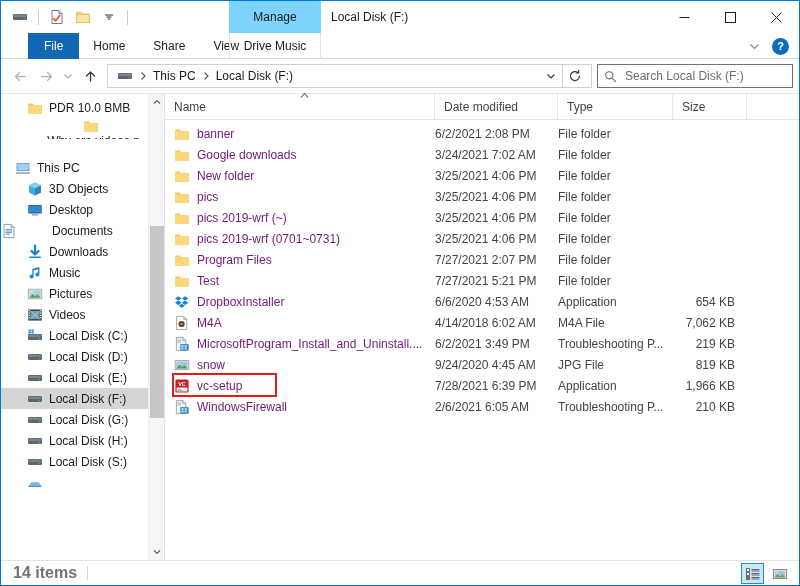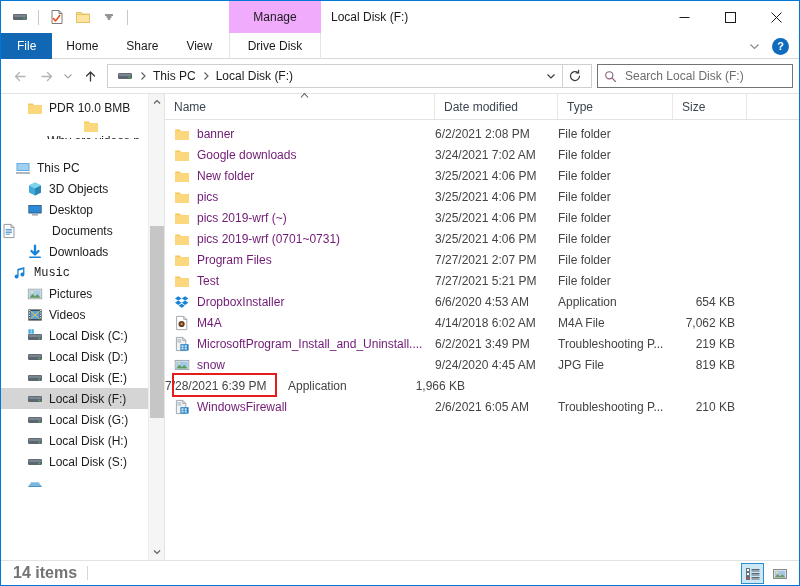--- a/index.html
+++ b/index.html
@@ -29,21 +29,21 @@
   }
   .qat { display: flex; align-items: center; padding-left: 8px; gap: 4px; height: 32px; }
   .qat-btn {
     width: 22px; height: 22px;
     display: flex; align-items: center; justify-content: center;
   }
   .qat-sep { width: 1px; height: 15px; background: #c8c8c8; margin: 0 3px; }
   .contextual-tab-group {
     position: absolute; left: 228px; top: 0;
     width: 92px; height: 32px;
-    background: #f0abfc;
+    background: #7dd3fc;
     display: flex; align-items: center; justify-content: center;
     font-size: 12px; color: #1b1b1b;
   }
   .win-title {
     position: absolute; left: 330px; top: 0; height: 32px;
     display: flex; align-items: center;
     font-size: 12px; color: #1b1b1b;
   }
   .win-ctrls {
     position: absolute; right: 0; top: 0; height: 32px;
@@ -64,20 +64,21 @@
   }
   .tab {
     display: flex; align-items: center; justify-content: center;
     padding: 0 14px; height: 26px;
     font-size: 12px; color: #1b1b1b;
     cursor: default;
   }
   .tab.file {
     background: #1267b5; color: #ffffff;
     padding: 0 16px;
+    margin-left: 27px;
   }
   .tab.ctx {
     position: absolute; left: 228px; top: 0;
     width: 92px; padding: 0;
     border-left: 1px solid #e3e3e3;
     border-right: 1px solid #e3e3e3;
   }
   .ribbon-right {
     position: absolute; right: 4px; top: 0; height: 26px;
     display: flex; align-items: center; gap: 8px;
@@ -337,21 +338,21 @@
     <div class="tab">
       <span>Home</span>
     </div>
     <div class="tab">
       <span>Share</span>
     </div>
     <div class="tab">
       <span>View</span>
     </div>
     <div class="tab ctx">
-      <span>Drive Disk</span>
+      <span>Drive Music</span>
     </div>
     <div class="ribbon-right">
       <div class="chev-collapse">
         <svg width="11" height="11" viewBox="0 0 11 11">
             <path d="M1.5 3.5L5.5 7.5L9.5 3.5" fill="none" stroke="#8a8a8a" stroke-width="1.2"></path>
           </svg>
       </div>
       <div class="help-btn">
         <span>?</span>
       </div>
@@ -492,21 +493,21 @@
           </div>
           <div class="nav-item" style="padding-left: 26px;">
             <span class="ni-icon">
               <svg width="16" height="16" viewBox="0 0 16 16">
                 <path d="M8 1.6v8M4.5 7l3.5 3.5L11.5 7" fill="none" stroke="#1683d8" stroke-width="2.3" stroke-linecap="round" stroke-linejoin="round"></path>
                 <path d="M2.8 13.2h10.4" stroke="#1683d8" stroke-width="1.6" stroke-linecap="round"></path>
               </svg>
             </span>
             <span class="ni-label">Downloads</span>
           </div>
-          <div class="nav-item" style="padding-left: 11px; font-family: Liberation Mono, monospace;">
+          <div class="nav-item" style="padding-left: 26px;">
             <span class="ni-icon">
               <svg width="16" height="16" viewBox="0 0 16 16">
                 <path d="M12.4 2.1v7.4a2 2 0 1 1-1.3-1.9V4.3L6.6 5.5v6.1a2 2 0 1 1-1.3-1.9V4.1z" fill="#1683d8"></path>
               </svg>
             </span>
             <span class="ni-label">Music</span>
           </div>
           <div class="nav-item" style="padding-left: 26px;">
             <span class="ni-icon">
               <svg width="16" height="16" viewBox="0 0 16 16">
@@ -835,20 +836,32 @@
                   <circle cx="5" cy="6.5" r="1.1" fill="#f2e08c"></circle>
                 </svg>
               </span>
               <span>snow</span>
             </div>
             <div class="cell-date">9/24/2020 4:45 AM</div>
             <div class="cell-type">JPG File</div>
             <div class="cell-size">819 KB</div>
           </div>
           <div class="row">
+            <div class="cell-name">
+              <span class="fi">
+                <svg width="16" height="16" viewBox="0 0 16 16">
+                  <rect x="1.4" y="1.4" width="13.2" height="13.2" rx="1.6" fill="#c4202a"></rect>
+                  <text x="8" y="7.8" font-size="5.4" font-family="Liberation Sans, sans-serif" font-weight="bold" fill="#ffffff" text-anchor="middle">VC</text>
+                  <rect x="2.6" y="9.6" width="10.8" height="4" rx="0.6" fill="#eceff1"></rect>
+                  <rect x="3.6" y="10.6" width="3.4" height="0.9" fill="#9aa4ad"></rect>
+                  <rect x="3.6" y="12" width="5.4" height="0.9" fill="#9aa4ad"></rect>
+                </svg>
+              </span>
+              <span>vc-setup</span>
+            </div>
             <div class="cell-date">7/28/2021 6:39 PM</div>
             <div class="cell-type">Application</div>
             <div class="cell-size">1,966 KB</div>
           </div>
           <div class="row">
             <div class="cell-name">
               <span class="fi">
                 <svg width="16" height="16" viewBox="0 0 16 16">
                   <path d="M2.4 1.4h6.4l3 3v10.2H2.4z" fill="#f2f2f2" stroke="#9aa1a8" stroke-width="0.9"></path>
                   <path d="M8.8 1.4v3h3" fill="none" stroke="#9aa1a8" stroke-width="0.9"></path>

